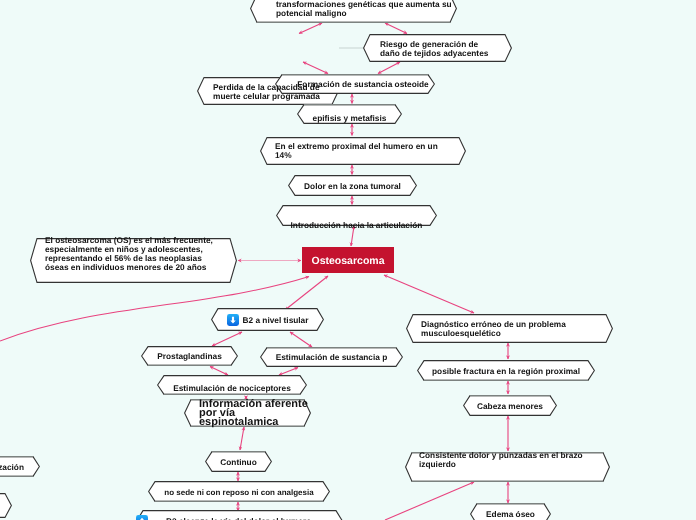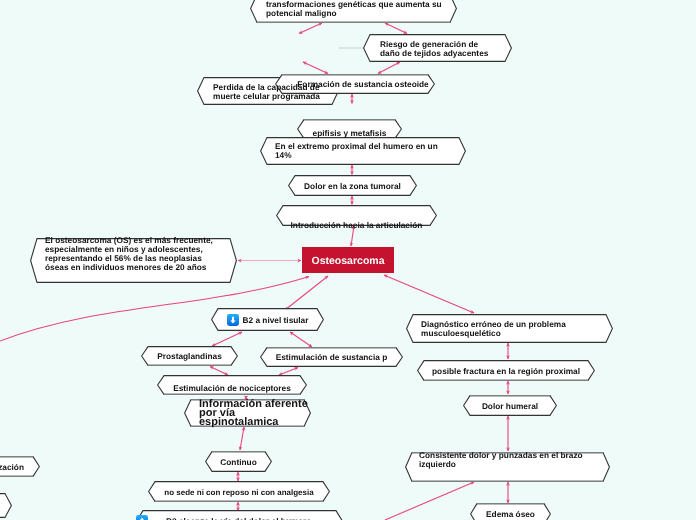--- a/index.html
+++ b/index.html
@@ -58,21 +58,21 @@
       <path d="M 0 341 C 100 303 209 308 309 276.5" fill="none" stroke="#e8437f" stroke-width="1.1" marker-end="url(#ah)"></path>
       <path d="M 385 520 L 474 482" fill="none" stroke="#e8437f" stroke-width="1.1" marker-end="url(#ah)"></path>
       <line x1="339" y1="48" x2="364" y2="48" stroke="#d3dedd" stroke-width="1.4"></line>
     </svg>
   <div id="nodelayer">
       <div class="node" style="left: 250px; top: -6px; width: 207px; height: 29px; justify-content: flex-start;">
         <svg class="hexbg" viewBox="0 0 207 29" width="207" height="29">
           <path d="M 7 0.6 L 200 0.6 L 206.4 14.5 L 200 28.4 L 7 28.4 L 0.6 14.5 Z" fill="#ffffff" stroke="#333333" stroke-width="1.1"></path>
           <line x1="7" y1="28.45" x2="200" y2="28.45" stroke="#7c8280" stroke-width="1.6"></line>
         </svg>
-        <span class="lbl" style="font-size: 8.3px; text-align: left; margin-left: 16px;">transformaciones genéticas que aumenta su
+        <span class="lbl" style="font-size: 8.3px; text-align: left; margin-left: 26px;">transformaciones genéticas que aumenta su
 potencial maligno</span>
       </div>
       <div class="node" style="left: 197px; top: 34px; width: 142px; height: 28px; justify-content: flex-start; margin-top: 43px;">
         <svg class="hexbg" viewBox="0 0 142 28" width="142" height="28">
           <path d="M 7 0.6 L 135 0.6 L 141.4 14 L 135 27.4 L 7 27.4 L 0.6 14 Z" fill="#ffffff" stroke="#333333" stroke-width="1.1"></path>
         </svg>
         <span class="lbl" style="font-size: 8.3px; text-align: left; margin-left: 16px;">Perdida de la capacidad de
 muerte celular programada</span>
       </div>
       <div class="node" style="left: 363px; top: 34px; width: 149px; height: 28px; justify-content: flex-start;">
@@ -82,21 +82,21 @@
         <span class="lbl" style="font-size: 8.3px; text-align: left; margin-left: 17px;">Riesgo de generación de
 daño de tejidos adyacentes</span>
       </div>
       <div class="node" style="left: 275px; top: 74px; width: 160px; height: 20px;">
         <svg class="hexbg" viewBox="0 0 160 20" width="160" height="20">
           <path d="M 7 0.6 L 153 0.6 L 159.4 10 L 153 19.4 L 7 19.4 L 0.6 10 Z" fill="#ffffff" stroke="#333333" stroke-width="1.1"></path>
           <line x1="7" y1="0.55" x2="153" y2="0.55" stroke="#7c8280" stroke-width="1.6"></line>
         </svg>
         <span class="lbl" style="font-size: 8.3px; padding-left: 16px;">Formación de sustancia osteoide</span>
       </div>
-      <div class="node" style="left: 297px; top: 119px; width: 105px; height: 28px;">
+      <div class="node" style="left: 297px; top: 104px; width: 105px; height: 28px;">
         <svg class="hexbg" viewBox="0 0 105 20" width="105" height="20">
           <path d="M 7 0.6 L 98 0.6 L 104.4 10 L 98 19.4 L 7 19.4 L 0.6 10 Z" fill="#ffffff" stroke="#333333" stroke-width="1.1"></path>
           <line x1="7" y1="0.55" x2="98" y2="0.55" stroke="#7c8280" stroke-width="1.6"></line>
         </svg>
         <span class="lbl" style="font-size: 8.3px;">epifisis y metafisis</span>
       </div>
       <div class="node" style="left: 260px; top: 136.5px; width: 206px; height: 28px; justify-content: flex-start;">
         <svg class="hexbg" viewBox="0 0 206 28" width="206" height="28">
           <path d="M 7 0.6 L 199 0.6 L 205.4 14 L 199 27.4 L 7 27.4 L 0.6 14 Z" fill="#ffffff" stroke="#333333" stroke-width="1.1"></path>
         </svg>
@@ -206,21 +206,21 @@
           <path d="M 7 0.6 L 171 0.6 L 177.4 10.5 L 171 20.4 L 7 20.4 L 0.6 10.5 Z" fill="#ffffff" stroke="#333333" stroke-width="1.1"></path>
           <line x1="7" y1="20.45" x2="171" y2="20.45" stroke="#7c8280" stroke-width="1.6"></line>
         </svg>
         <span class="lbl" style="font-size: 8.3px;">posible fractura en la región proximal</span>
       </div>
       <div class="node" style="left: 463px; top: 395px; width: 94px; height: 21px;">
         <svg class="hexbg" viewBox="0 0 94 21" width="94" height="21">
           <path d="M 7 0.6 L 87 0.6 L 93.4 10.5 L 87 20.4 L 7 20.4 L 0.6 10.5 Z" fill="#ffffff" stroke="#333333" stroke-width="1.1"></path>
           <line x1="7" y1="0.55" x2="87" y2="0.55" stroke="#7c8280" stroke-width="1.6"></line>
         </svg>
-        <span class="lbl" style="font-size: 8.3px;">Dolor humeral</span>
+        <span class="lbl" style="font-size: 8.3px;">Cabeza menores</span>
       </div>
       <div class="node" style="left: 405px; top: 452px; width: 205px; height: 15px; justify-content: flex-start;">
         <svg class="hexbg" viewBox="0 0 205 30" width="205" height="30">
           <path d="M 7 0.6 L 198 0.6 L 204.4 15 L 198 29.4 L 7 29.4 L 0.6 15 Z" fill="#ffffff" stroke="#333333" stroke-width="1.1"></path>
           <line x1="7" y1="0.55" x2="198" y2="0.55" stroke="#7c8280" stroke-width="1.6"></line>
           <line x1="7" y1="29.45" x2="198" y2="29.45" stroke="#7c8280" stroke-width="1.6"></line>
         </svg>
         <span class="lbl" style="font-size: 8.3px; text-align: left; margin-left: 14px;">Consistente dolor y punzadas en el brazo
 izquierdo</span>
       </div>

